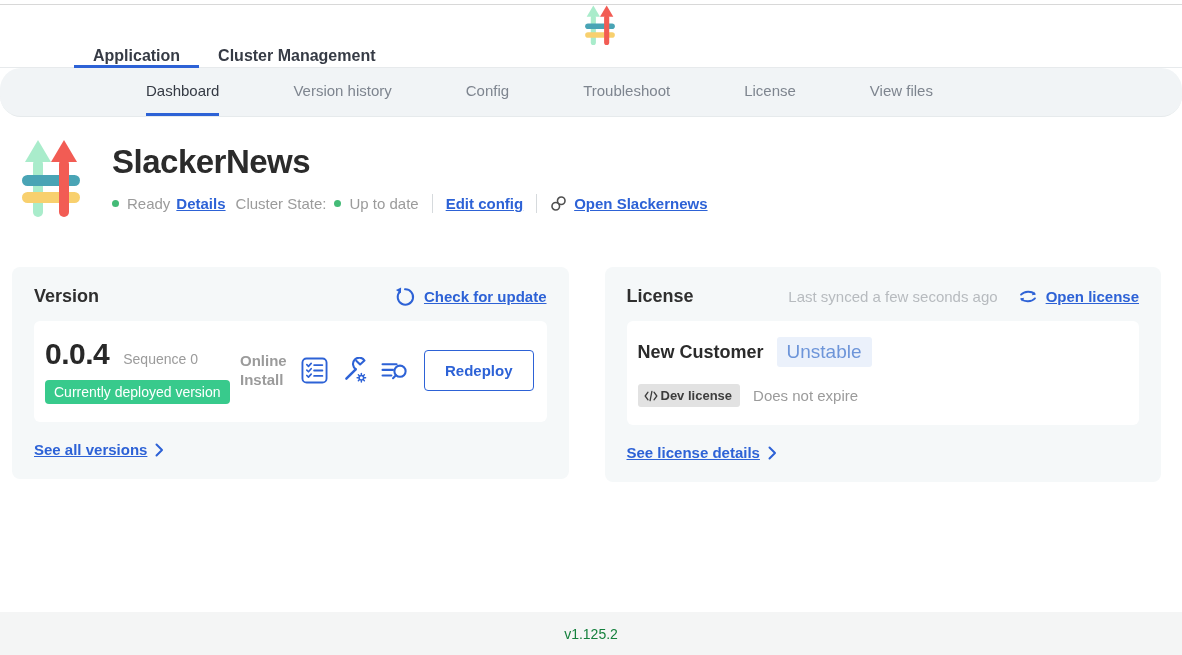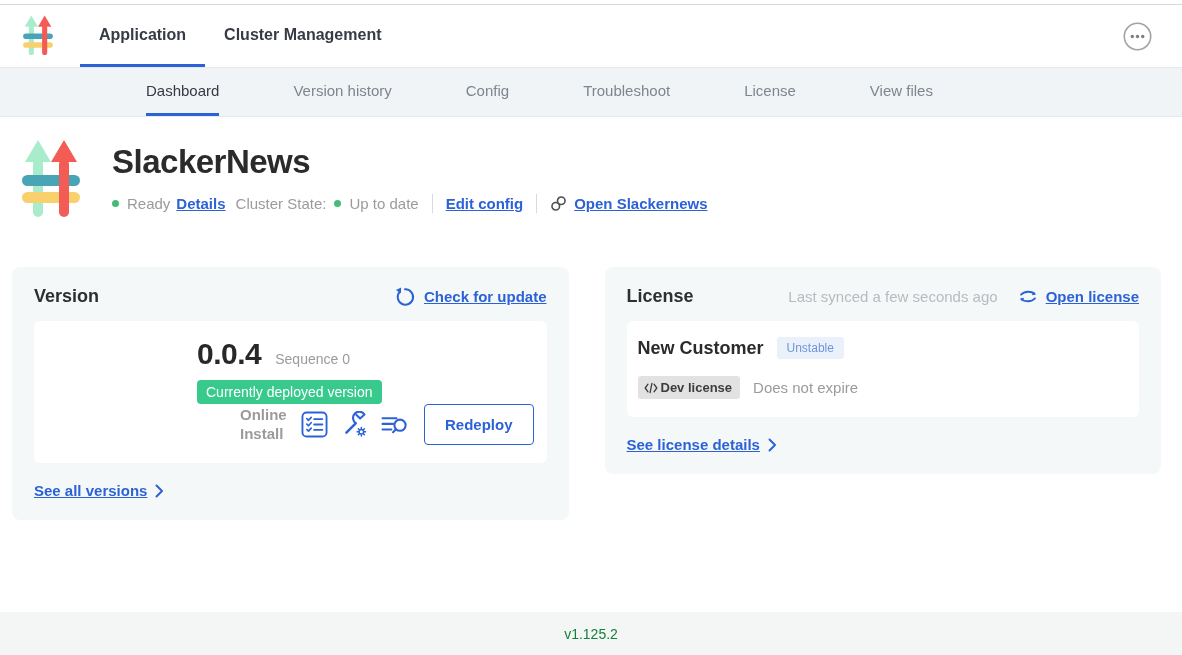--- a/index.html
+++ b/index.html
@@ -17,22 +17,23 @@
 
   
   .top-rule { height: 5px; background: #fff; border-bottom: 1px solid #d8d8d8; }
 
   
   .topnav {
     height: 63px;
     background: #fff;
     display: flex;
     align-items: stretch;
-    padding: 0 30px 0 23px;
+    padding: 0 30px 0 47px;
     border-bottom: 1px solid #e7eaec;
+    flex-direction: column;
   }
   .logo-btn { align-self: center; display: flex; background: none; border: none; padding: 0; }
   .logo-btn svg { width: 30px; height: 42px; }
   .top-tabs { display: flex; margin-left: 27px; }
   .top-tab {
     display: flex; align-items: center;
     padding: 0 19px;
     font-size: 16px; font-weight: 600; color: #363b45;
     border-bottom: 3px solid transparent;
     cursor: pointer;
@@ -47,20 +48,21 @@
 
   
   .subnav {
     height: 49px;
     background: #f1f4f6;
     border-bottom: 1px solid #e6eaec;
     display: flex;
     align-items: stretch;
     padding-left: 146px;
     gap: 74px;
+    border-radius: 21px;
   }
   .subnav-tab {
     display: flex; align-items: center;
     font-size: 15px; color: #7e858f;
     border-bottom: 3px solid transparent;
     cursor: pointer;
   }
   .subnav-tab.active { color: #353a44; font-weight: 500; border-bottom-color: #2d62d6; }
 
   
@@ -100,21 +102,20 @@
   }
   .card-head { display: flex; align-items: center; }
   .card-title { font-size: 18px; font-weight: 700; color: #2f2f2f; }
   .head-right { margin-left: auto; display: flex; align-items: center; gap: 8px; font-size: 15px; }
   .muted-light { color: #b7bbbf; font-size: 15px; margin-right: 12px; }
   .inner {
     background: #fff;
     border-radius: 6px;
     margin-top: 14px;
     padding: 16px 13px 18px 11px;
-    flex-direction: column;
   }
 
   
   .inner-version { display: flex; align-items: center; }
   .ver-left {}
   .ver-row { display: flex; align-items: baseline; gap: 14px; }
   .ver-num { font-size: 30px; font-weight: 800; color: #282828; letter-spacing: -0.5px; }
   .seq { font-size: 14px; color: #9b9b9b; }
   .deployed-badge {
     display: inline-block;
@@ -142,21 +143,21 @@
     display: inline-flex; align-items: center; gap: 8px;
     margin-top: 19px;
     font-size: 15px;
   }
 
   
   .cust-row { display: flex; align-items: center; gap: 13px; }
   .cust-name { font-size: 18px; font-weight: 700; color: #2b2b2b; }
   .unstable-badge {
     background: #ebf1fb; color: #6d95d9;
-    font-size: 12px;
+    font-size: 19px;
     padding: 4px 10px; border-radius: 3px;
   }
   .lic-row { display: flex; align-items: center; gap: 13px; margin-top: 17px; }
   .dev-badge {
     display: inline-flex; align-items: center; gap: 3px;
     background: #e2e2e2; color: #3d3d3d;
     font-size: 13px; font-weight: 700;
     padding: 4px 8px 4px 6px; border-radius: 3px;
   }
   .expire { font-size: 15px; color: #9b9b9b; }

